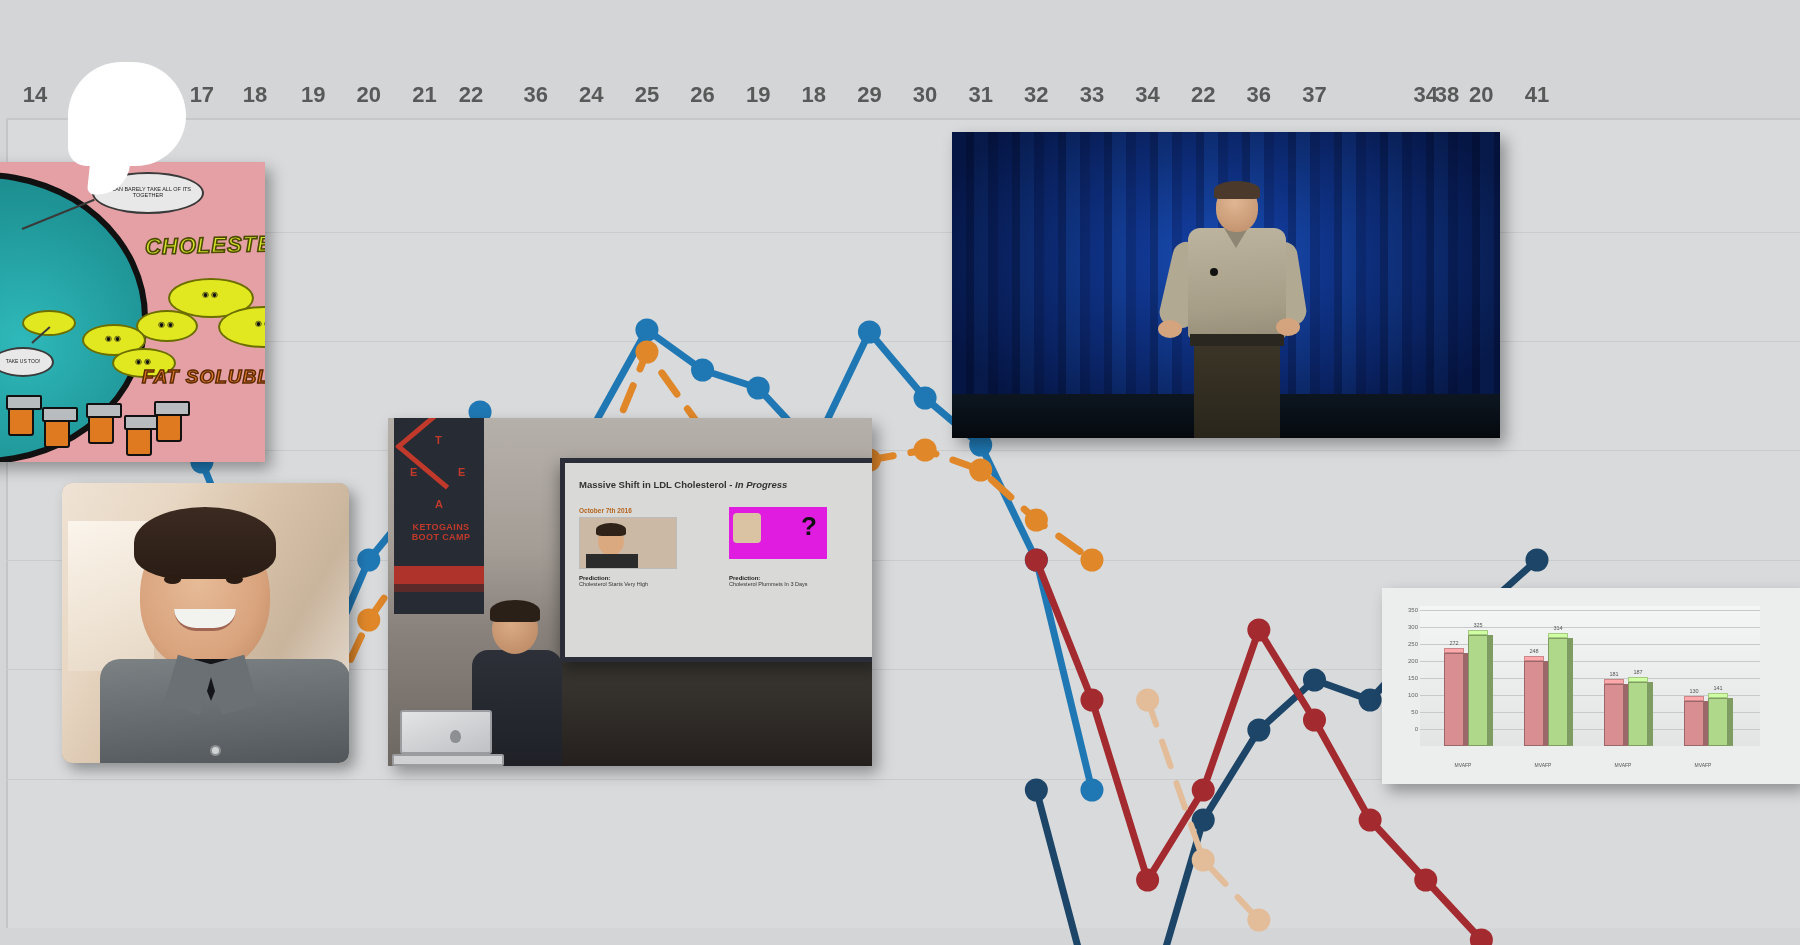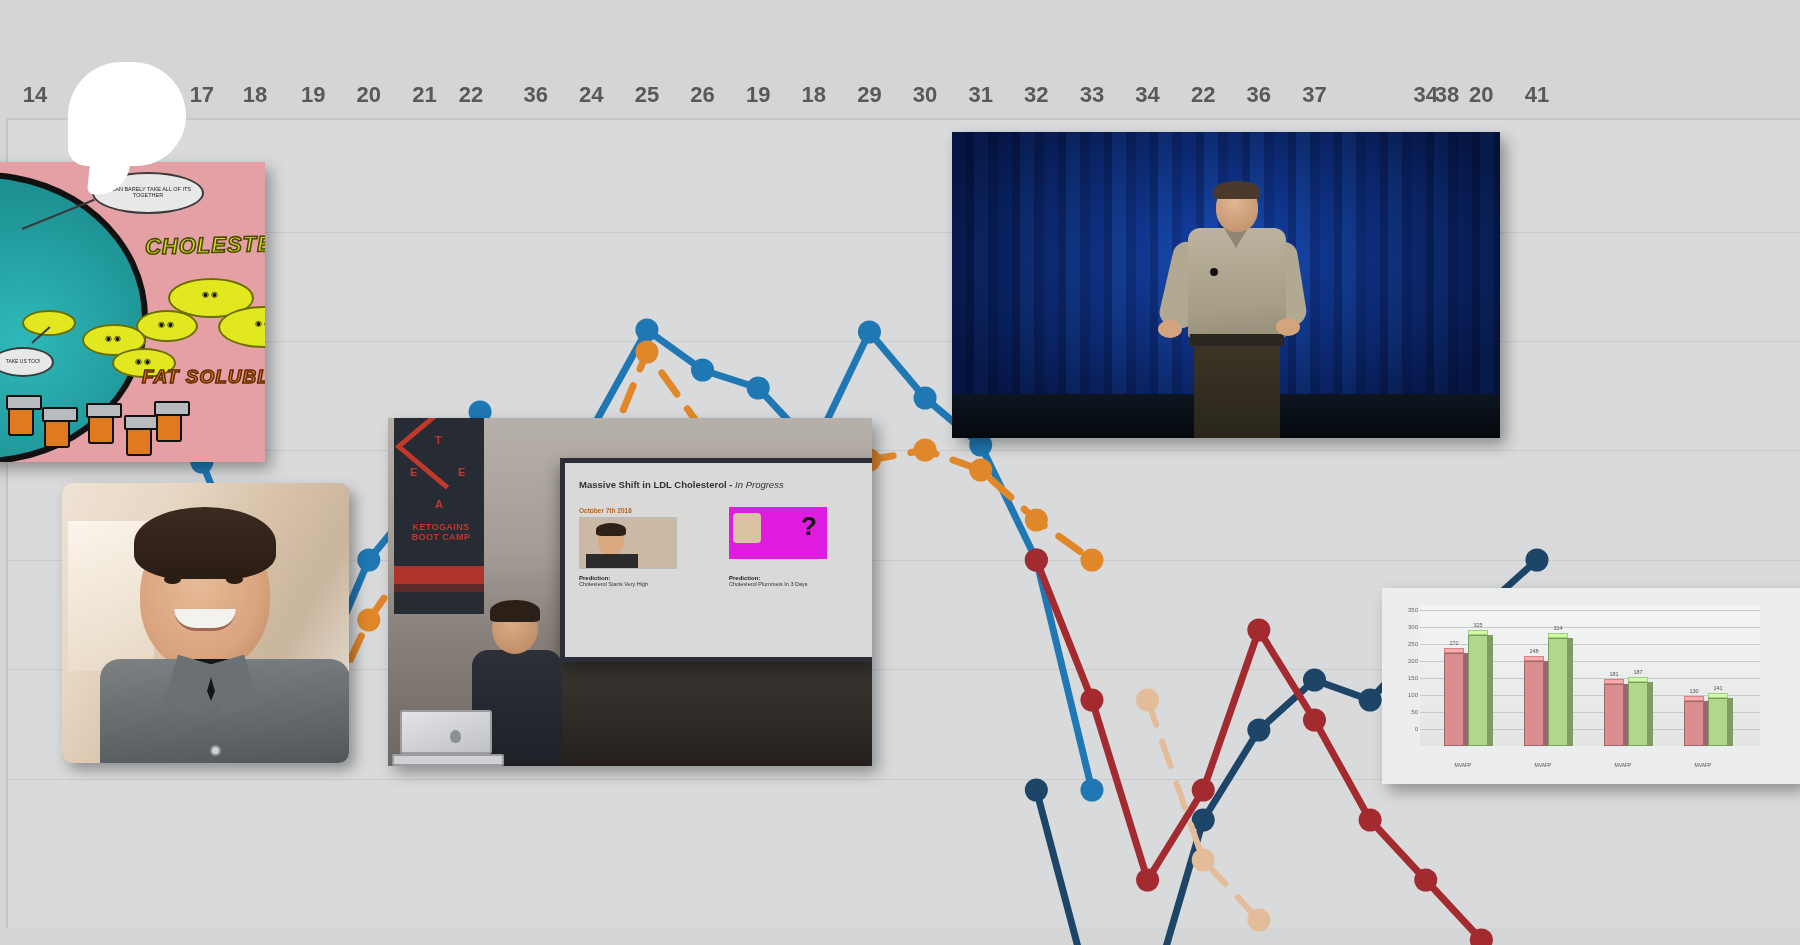--- a/index.html
+++ b/index.html
@@ -226,21 +226,21 @@
   #conf-screen{
     position:absolute; left:172px; top:40px; width:320px; height:204px;
     background:#d9d9d7;
     border:5px solid #2b2d39;
     box-shadow:0 8px 16px rgba(0,0,0,.4);
   }
   #conf-screen-title{
     position:absolute; left:14px; top:16px; right:10px;
     font-size:9.5px; color:#333; font-weight:600;
   }
-  #conf-screen-title i{ font-weight:400; }
+  #conf-screen-title i{ font-weight:700; }
   .cs-col{ position:absolute; top:44px; width:136px; }
   #cs-col-l{ left:14px; } #cs-col-r{ left:164px; }
   .cs-date{ font-size:6.5px; color:#b5651d; font-weight:700; margin-bottom:3px;}
   .cs-thumb{ width:98px; height:52px; border:1px solid #bbb; background:#cbb9a6; position:relative; overflow:hidden;}
   .cs-thumb .face{ position:absolute; left:18px; top:8px; width:26px; height:30px; border-radius:50%; background:#dba97f;}
   .cs-thumb .hair{ position:absolute; left:16px; top:5px; width:30px; height:13px; border-radius:50% 50% 20% 20%; background:#2f2218;}
   .cs-thumb .torso{ position:absolute; left:6px; top:36px; width:52px; height:18px; background:#2b2b2b;}
   #cs-magenta{
     position:absolute; left:164px; top:44px; width:98px; height:52px;
     background:#e01ce0;

